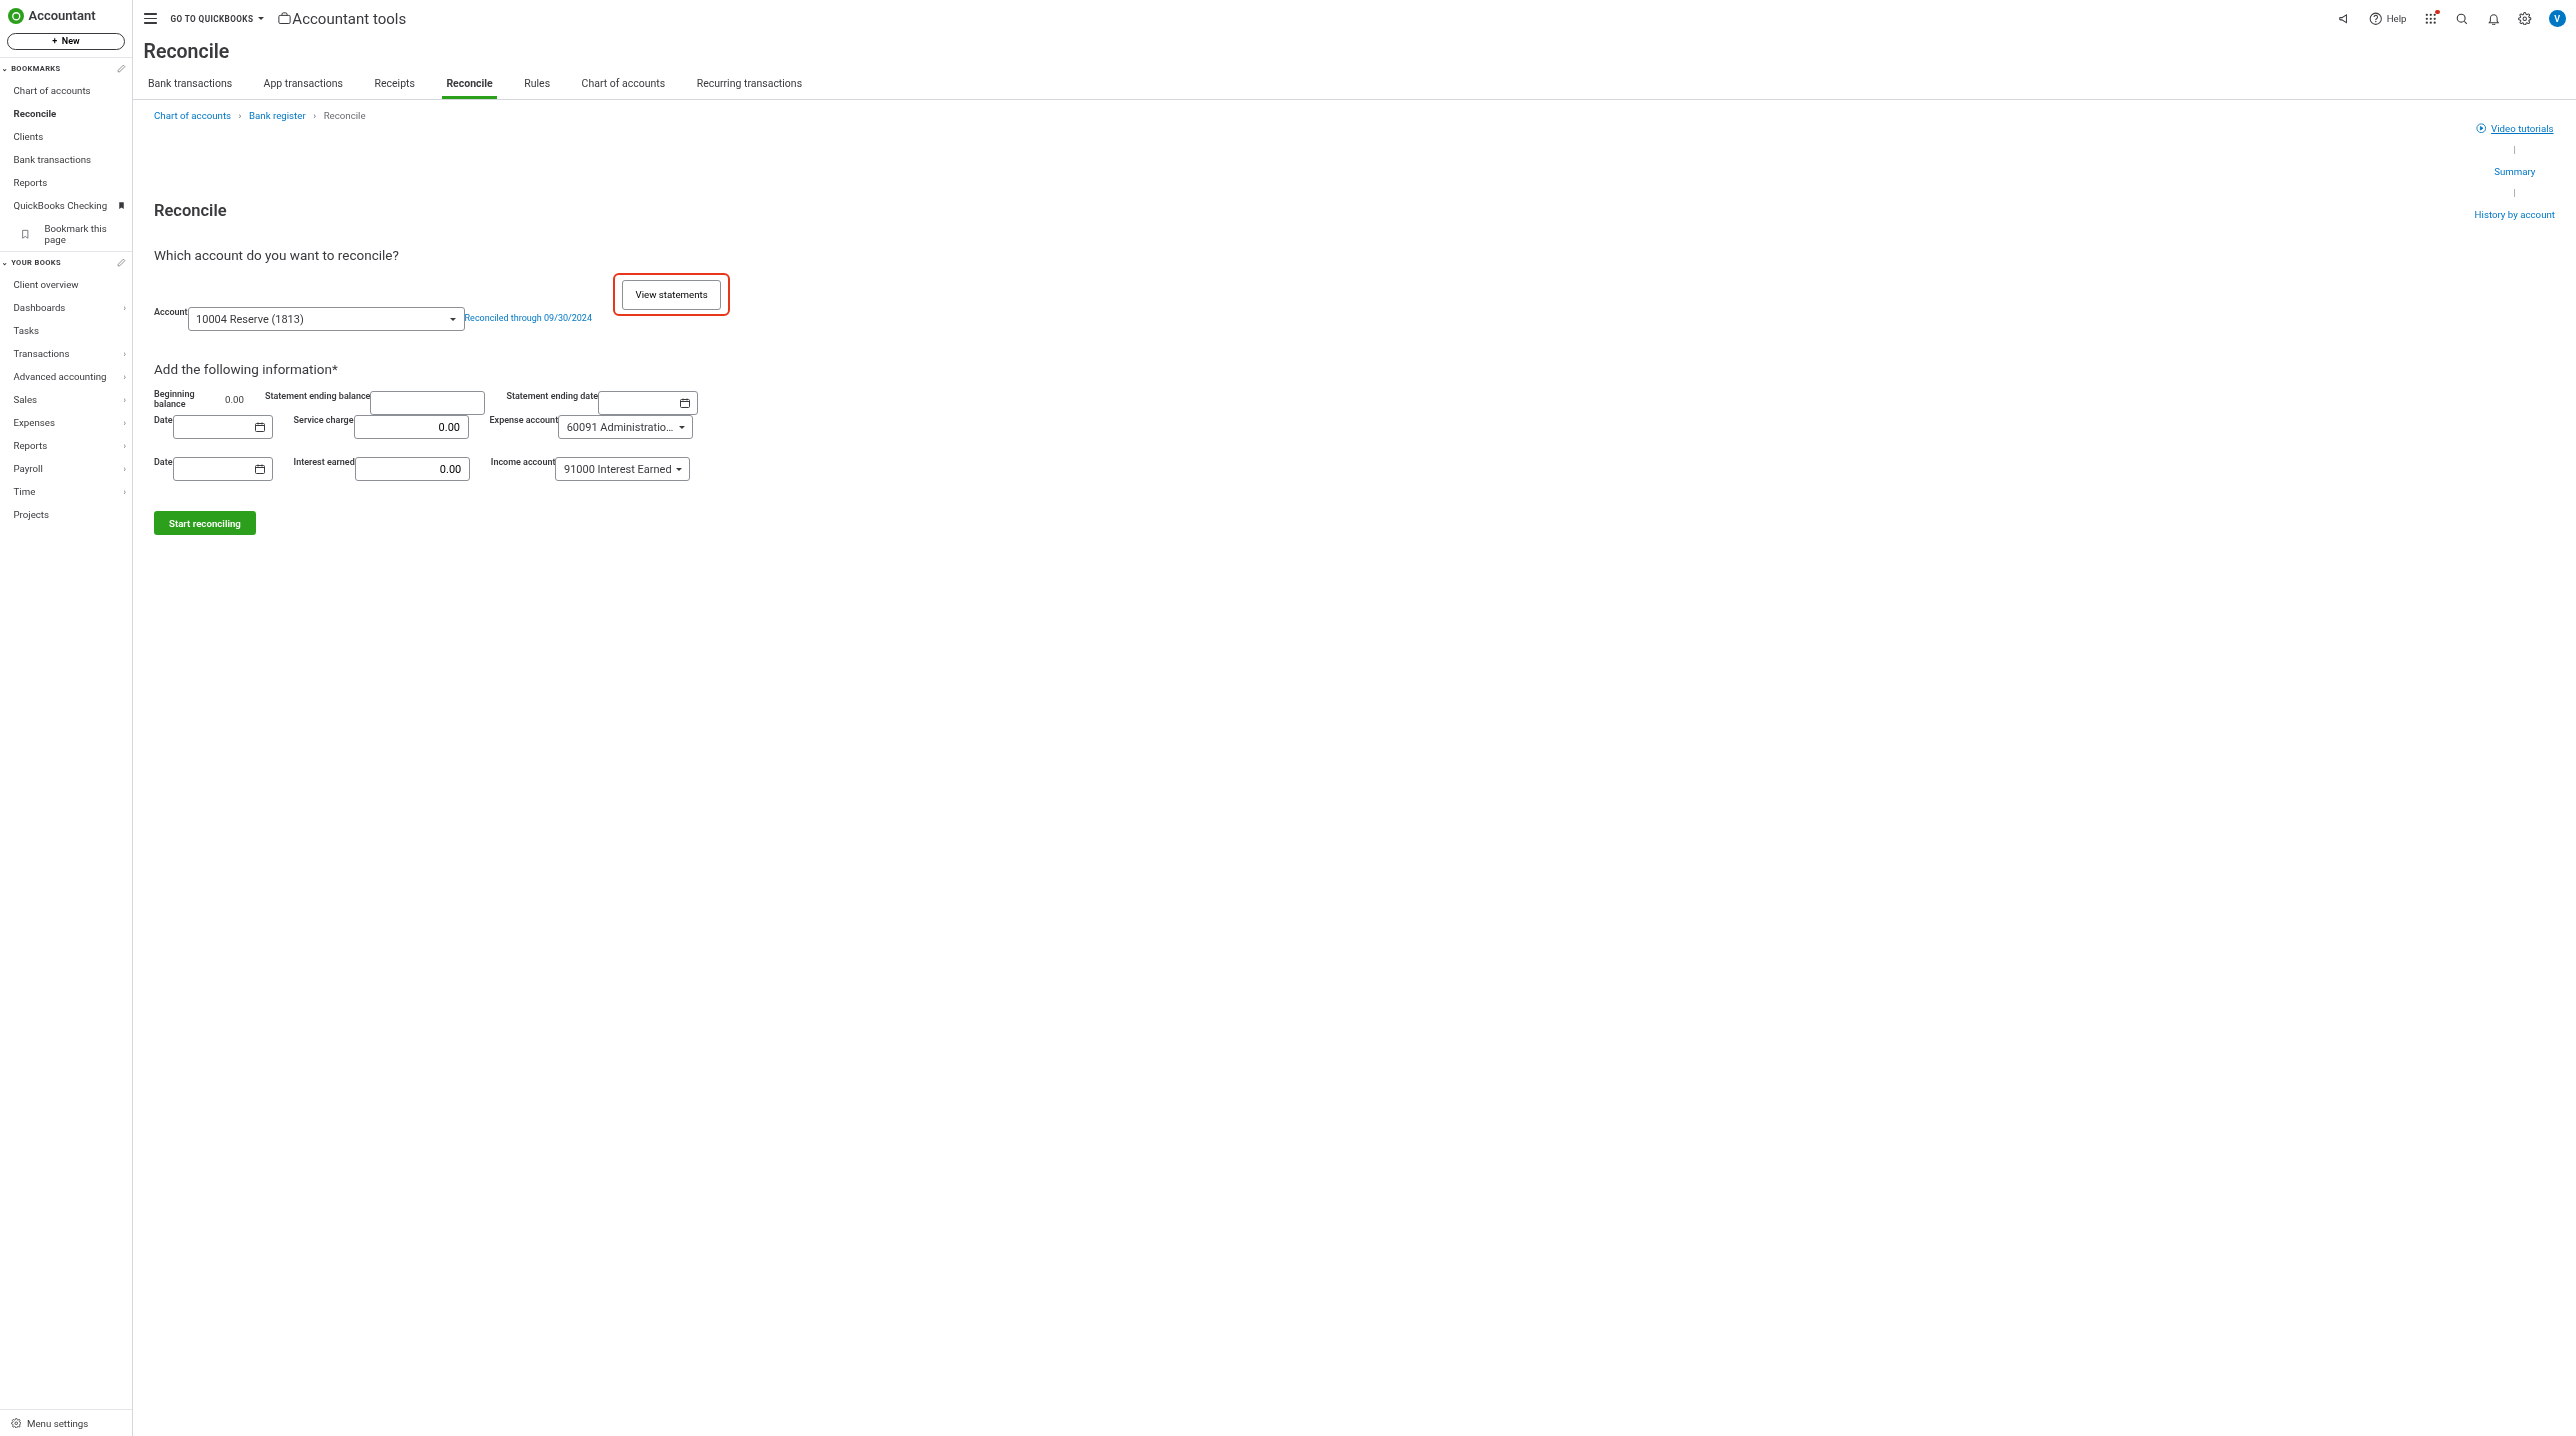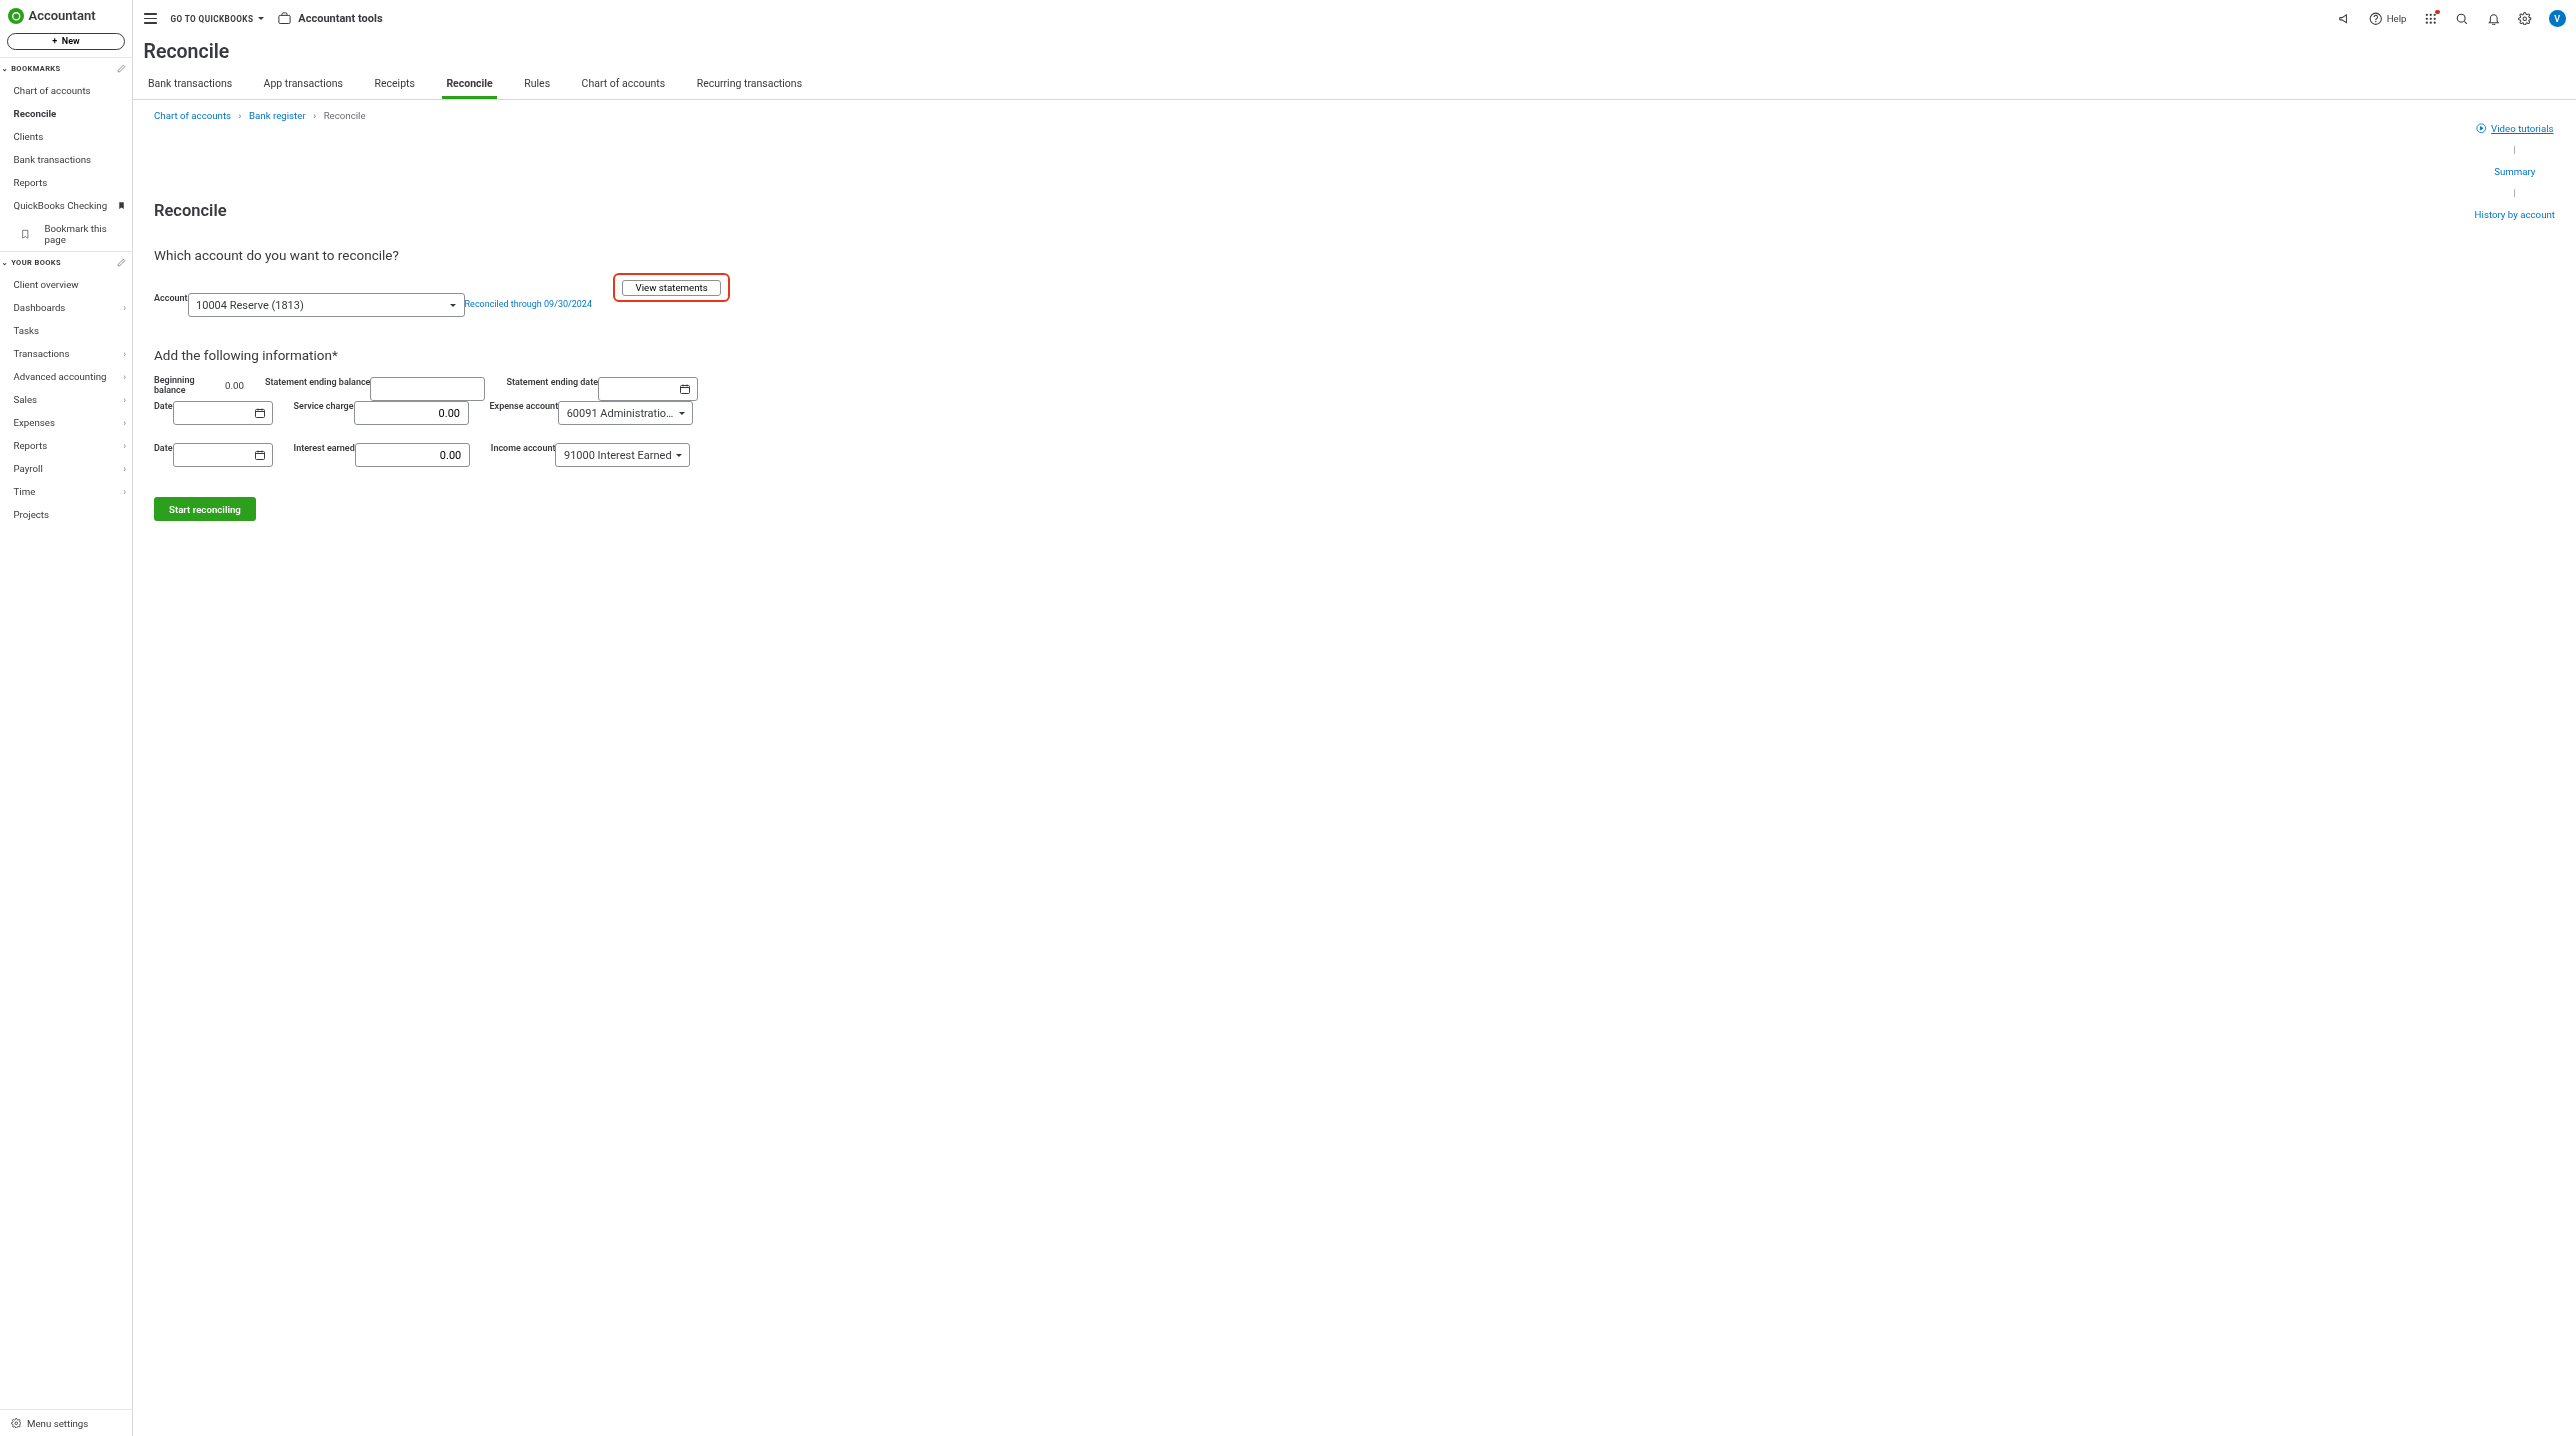--- a/index.html
+++ b/index.html
@@ -152,27 +152,25 @@
     .go-to-qb {
       font-size: 8.2px;
       font-weight: 700;
       letter-spacing: 0.4px;
       display: flex;
       align-items: center;
       gap: 4.5px;
       cursor: pointer;
     }
     .acct-tools {
-      font-size: 11px;
-      display: flex;
-      align-items: center;
-      gap: 6px;
+      font-size: 15px;
+      display: flex;
+      align-items: center;
       cursor: pointer;
       color: #393a3d;
-      font-weight: bold;
     }
     .topbar-right {
       margin-left: auto;
       display: flex;
       align-items: center;
       gap: 16.5px;
     }
     .top-icon-btn {
       width: 15px;
       height: 15px;
@@ -320,21 +318,21 @@
     }
     .select.narrow { width: 135px; }
     .text-input { width: 115px; text-align: left; }
     .text-input.right { text-align: right; }
     .caret-down {
       border-left: 3px solid transparent;
       border-right: 3px solid transparent;
       border-top: 3.7px solid #393a3d;
     }
     .btn-outline {
-      height: 16px;
+      height: 30px;
       border: 0.7px solid #8d9096;
       background: #fff;
       border-radius: 3px;
       padding: 0 12px;
       font-size: 9.7px;
       cursor: pointer;
     }
     .highlight-box {
       border: 2.2px solid #e8361b;
       border-radius: 6px;

